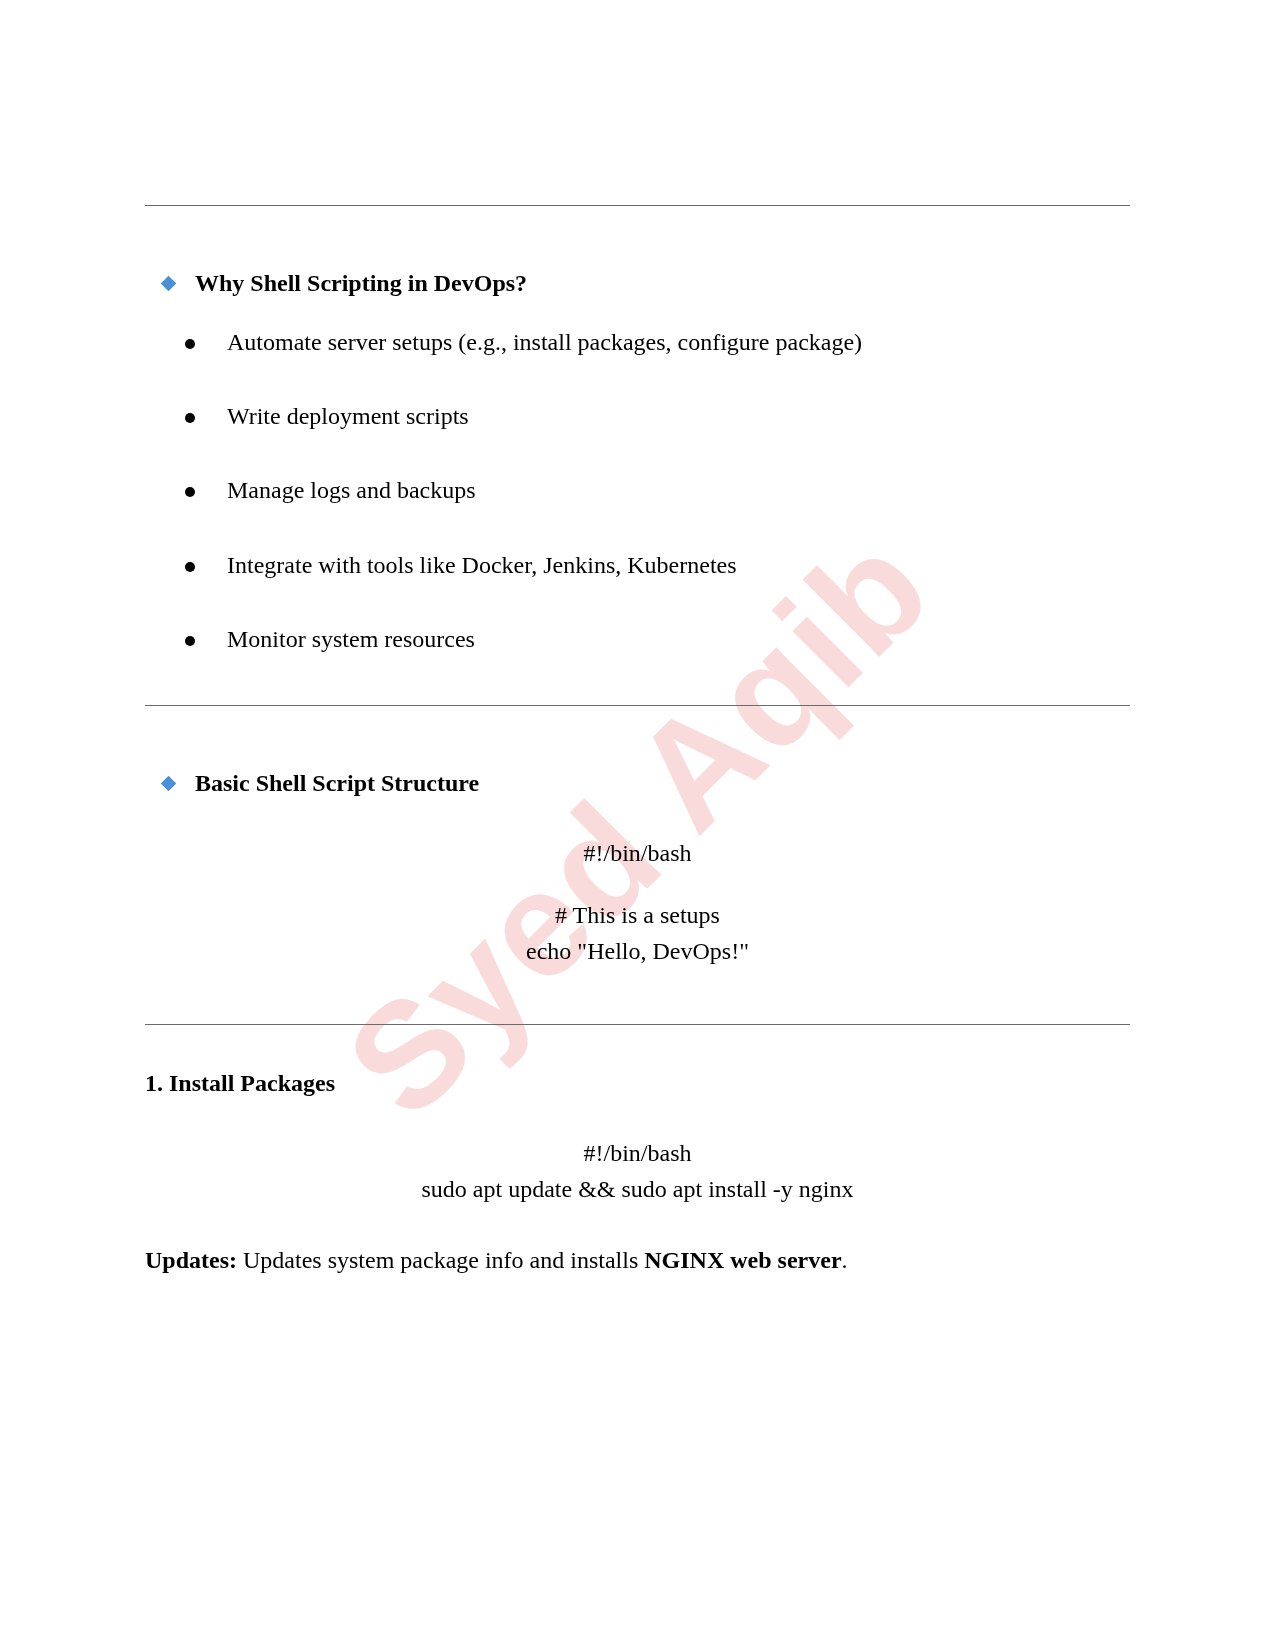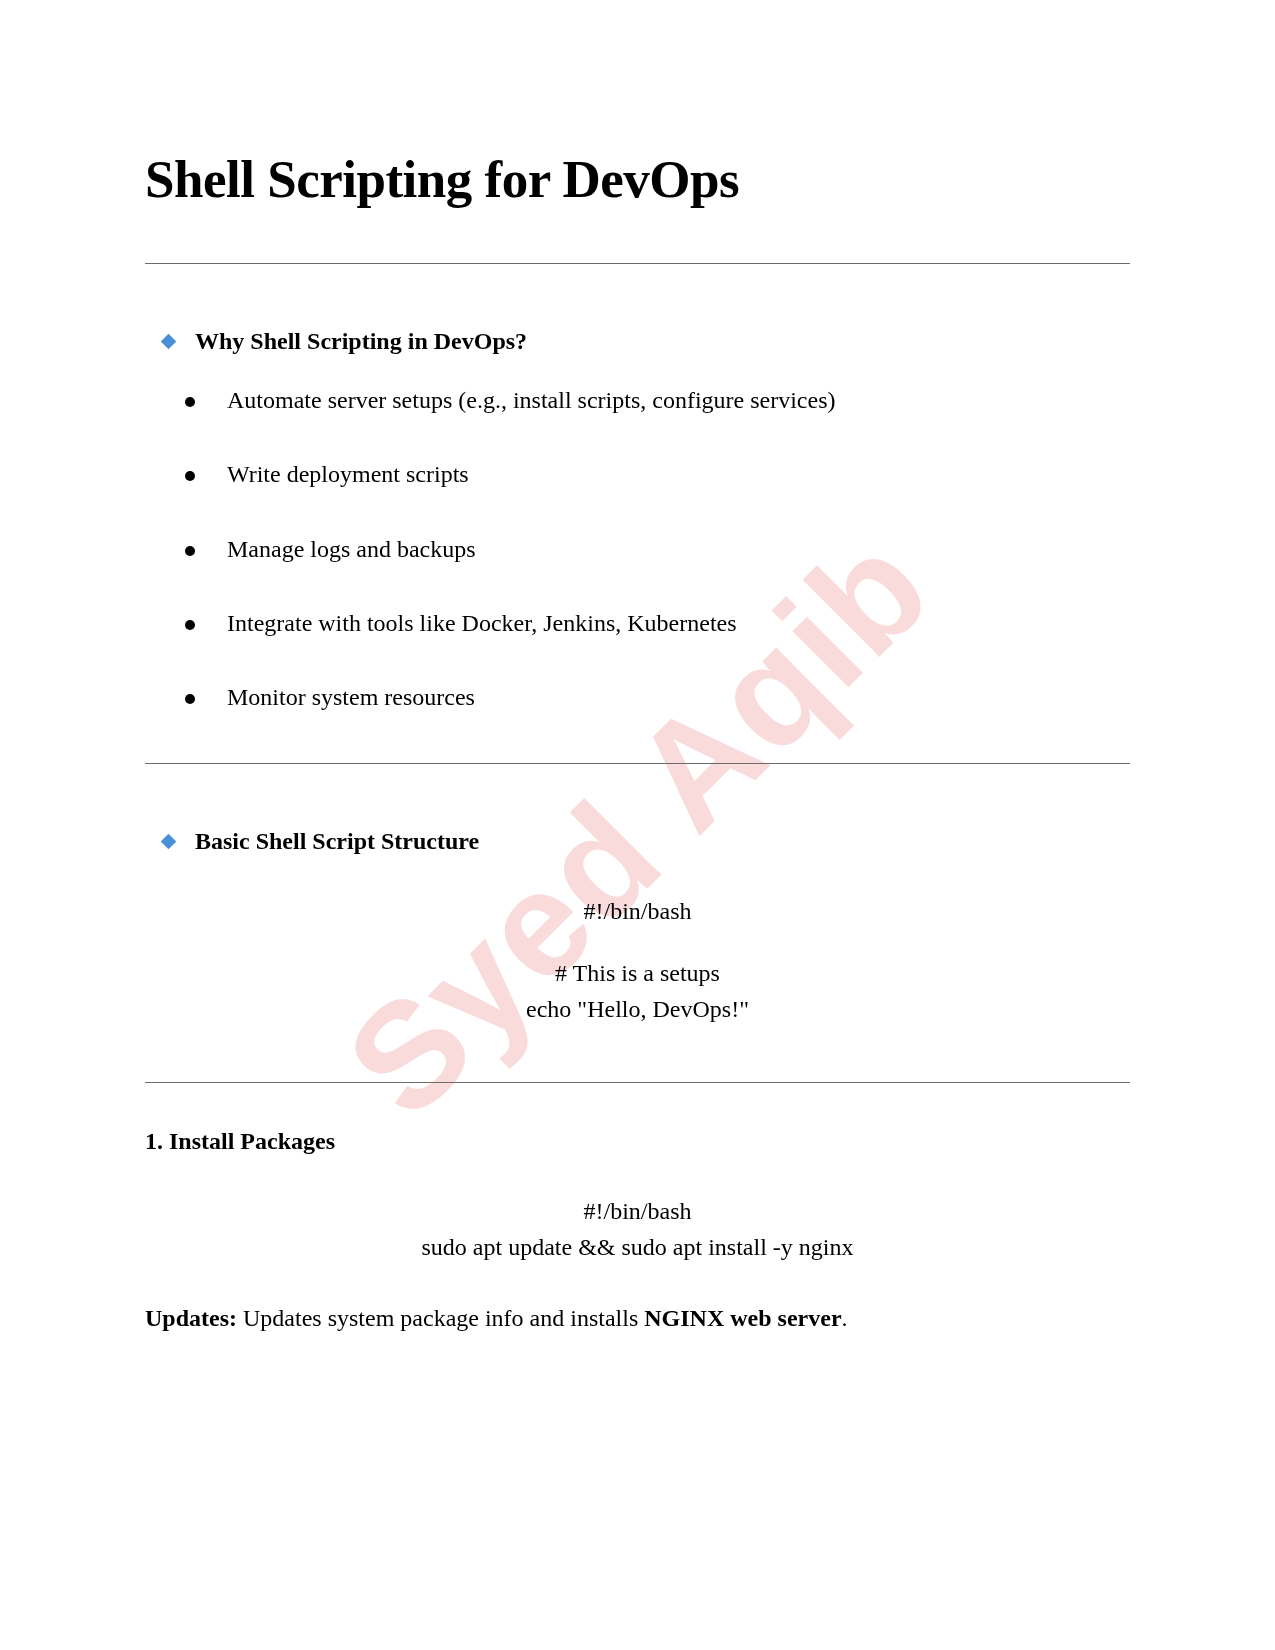--- a/index.html
+++ b/index.html
@@ -134,31 +134,30 @@
 </style>
 </head>
 <body>
 
 <div class="page">
 
   <div class="watermark">Syed Aqib</div>
 
   <div class="content">
 
-    <h1 class="doc-title">Shell Scripting for DevOps</h1>
 
     <hr class="hr">
 
     <div class="section-head">
       <span class="diamond"></span>
       <span class="label">Why Shell Scripting in DevOps?</span>
     </div>
 
     <ul class="bullets">
-      <li>Automate server setups (e.g., install scripts, configure services)</li>
+      <li>Automate server setups (e.g., install packages, configure package)</li>
       <li>Write deployment scripts</li>
       <li>Manage logs and backups</li>
       <li>Integrate with tools like Docker, Jenkins, Kubernetes</li>
       <li>Monitor system resources</li>
     </ul>
 
     <hr class="hr gap-a">
 
     <div class="section-head">
       <span class="diamond"></span>

